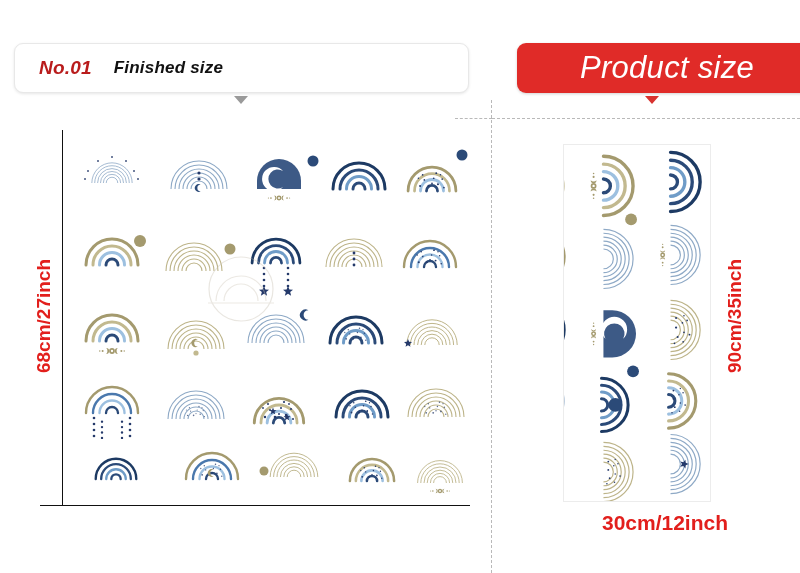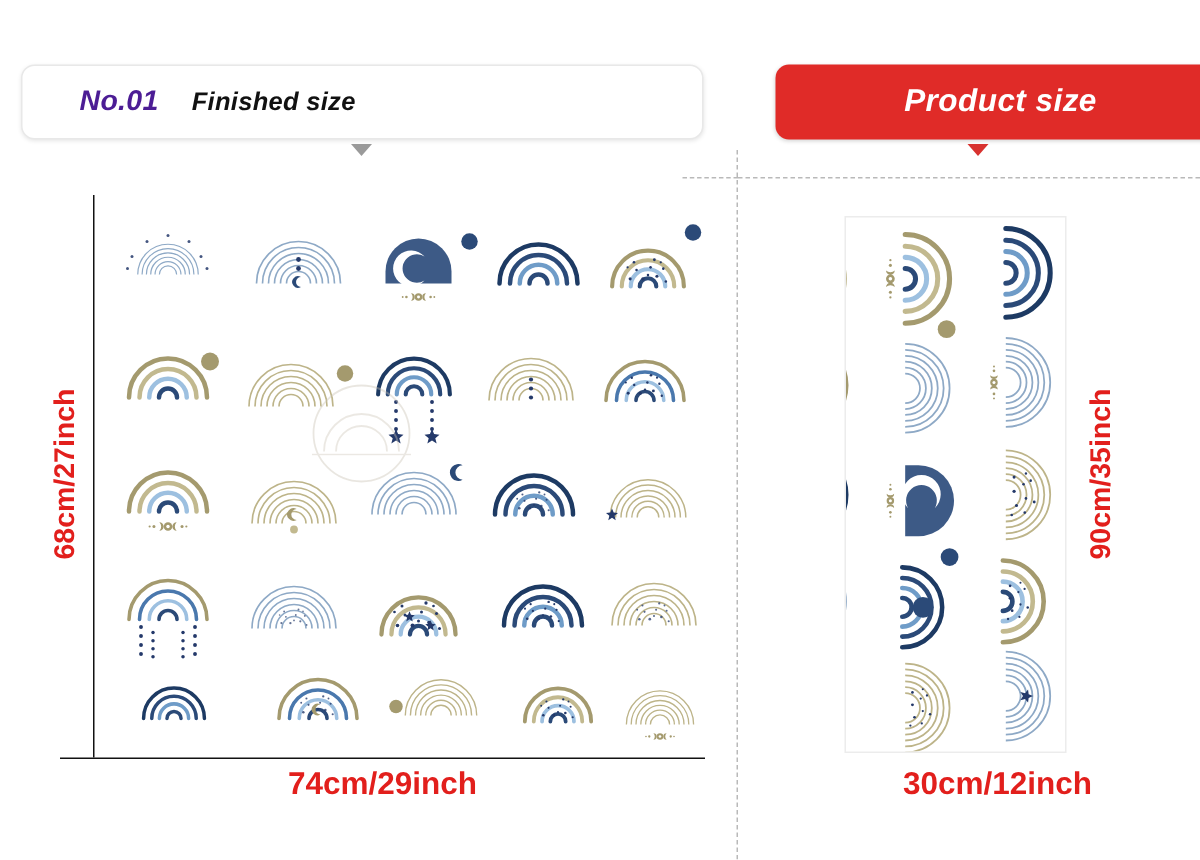--- a/index.html
+++ b/index.html
@@ -11,35 +11,35 @@
   #stage{position:absolute;left:0;top:0;width:800px;height:573px;}
 
   
   .hdr-left{
     position:absolute;left:14px;top:43px;width:455px;height:50px;
     background:#fff;border:1px solid #e8e8e8;border-radius:9px;
     box-shadow:0 1px 3px rgba(0,0,0,.10);
     display:flex;align-items:center;box-sizing:border-box;
   }
   .hdr-no{
-    color:#4c1d95;font-weight:bold;font-style:italic;font-size:19px;
-    margin-left:38px;letter-spacing:.2px;
+    color:#b91c1c;font-weight:bold;font-style:italic;font-size:19px;
+    margin-left:24px;letter-spacing:.2px;
   }
   .hdr-title{
     color:#111;font-weight:bold;font-style:italic;font-size:17px;
     margin-left:22px;letter-spacing:.2px;
   }
   .hdr-right{
     position:absolute;left:517px;top:43px;width:300px;height:50px;
     background:#e02b28;border-radius:9px;
     box-shadow:0 1px 3px rgba(0,0,0,.18);
     display:flex;align-items:center;justify-content:center;
   }
   .hdr-right-title{
-    color:#fff;font-weight:bold;font-style:italic;font-size:21px;letter-spacing:.3px;
+    color:#fff;font-weight:normal;font-style:italic;font-size:31px;letter-spacing:.3px;
   }
   .caret{
     position:absolute;width:0;height:0;
     border-left:7px solid transparent;border-right:7px solid transparent;
   }
   .caret-left{left:234px;top:96px;border-top:8px solid #9a9a9a;}
   .caret-right{left:645px;top:96px;border-top:8px solid #d8322f;}
 
   
   .dash-v{
@@ -132,21 +132,20 @@
 
   <div class="hdr-right">
     <span class="hdr-right-title">Product size</span>
   </div>
   <div class="caret caret-right"></div>
 
   <div class="rule-v"></div>
   <div class="rule-h"></div>
 
   <div class="lbl-68">68cm/27inch</div>
-  <div class="lbl-74">74cm/29inch</div>
   <div class="lbl-90">90cm/35inch</div>
   <div class="lbl-30">30cm/12inch</div>
 
   <div class="cal95-bar"></div>
   <div class="cal95-lbl">9.5cm</div>
   <div class="cal10-bar"></div>
   <div class="cal10-lbl">10cm</div>
 
   <div class="art-left">
     <svg viewBox="0 0 404 372" xmlns="http://www.w3.org/2000/svg">

